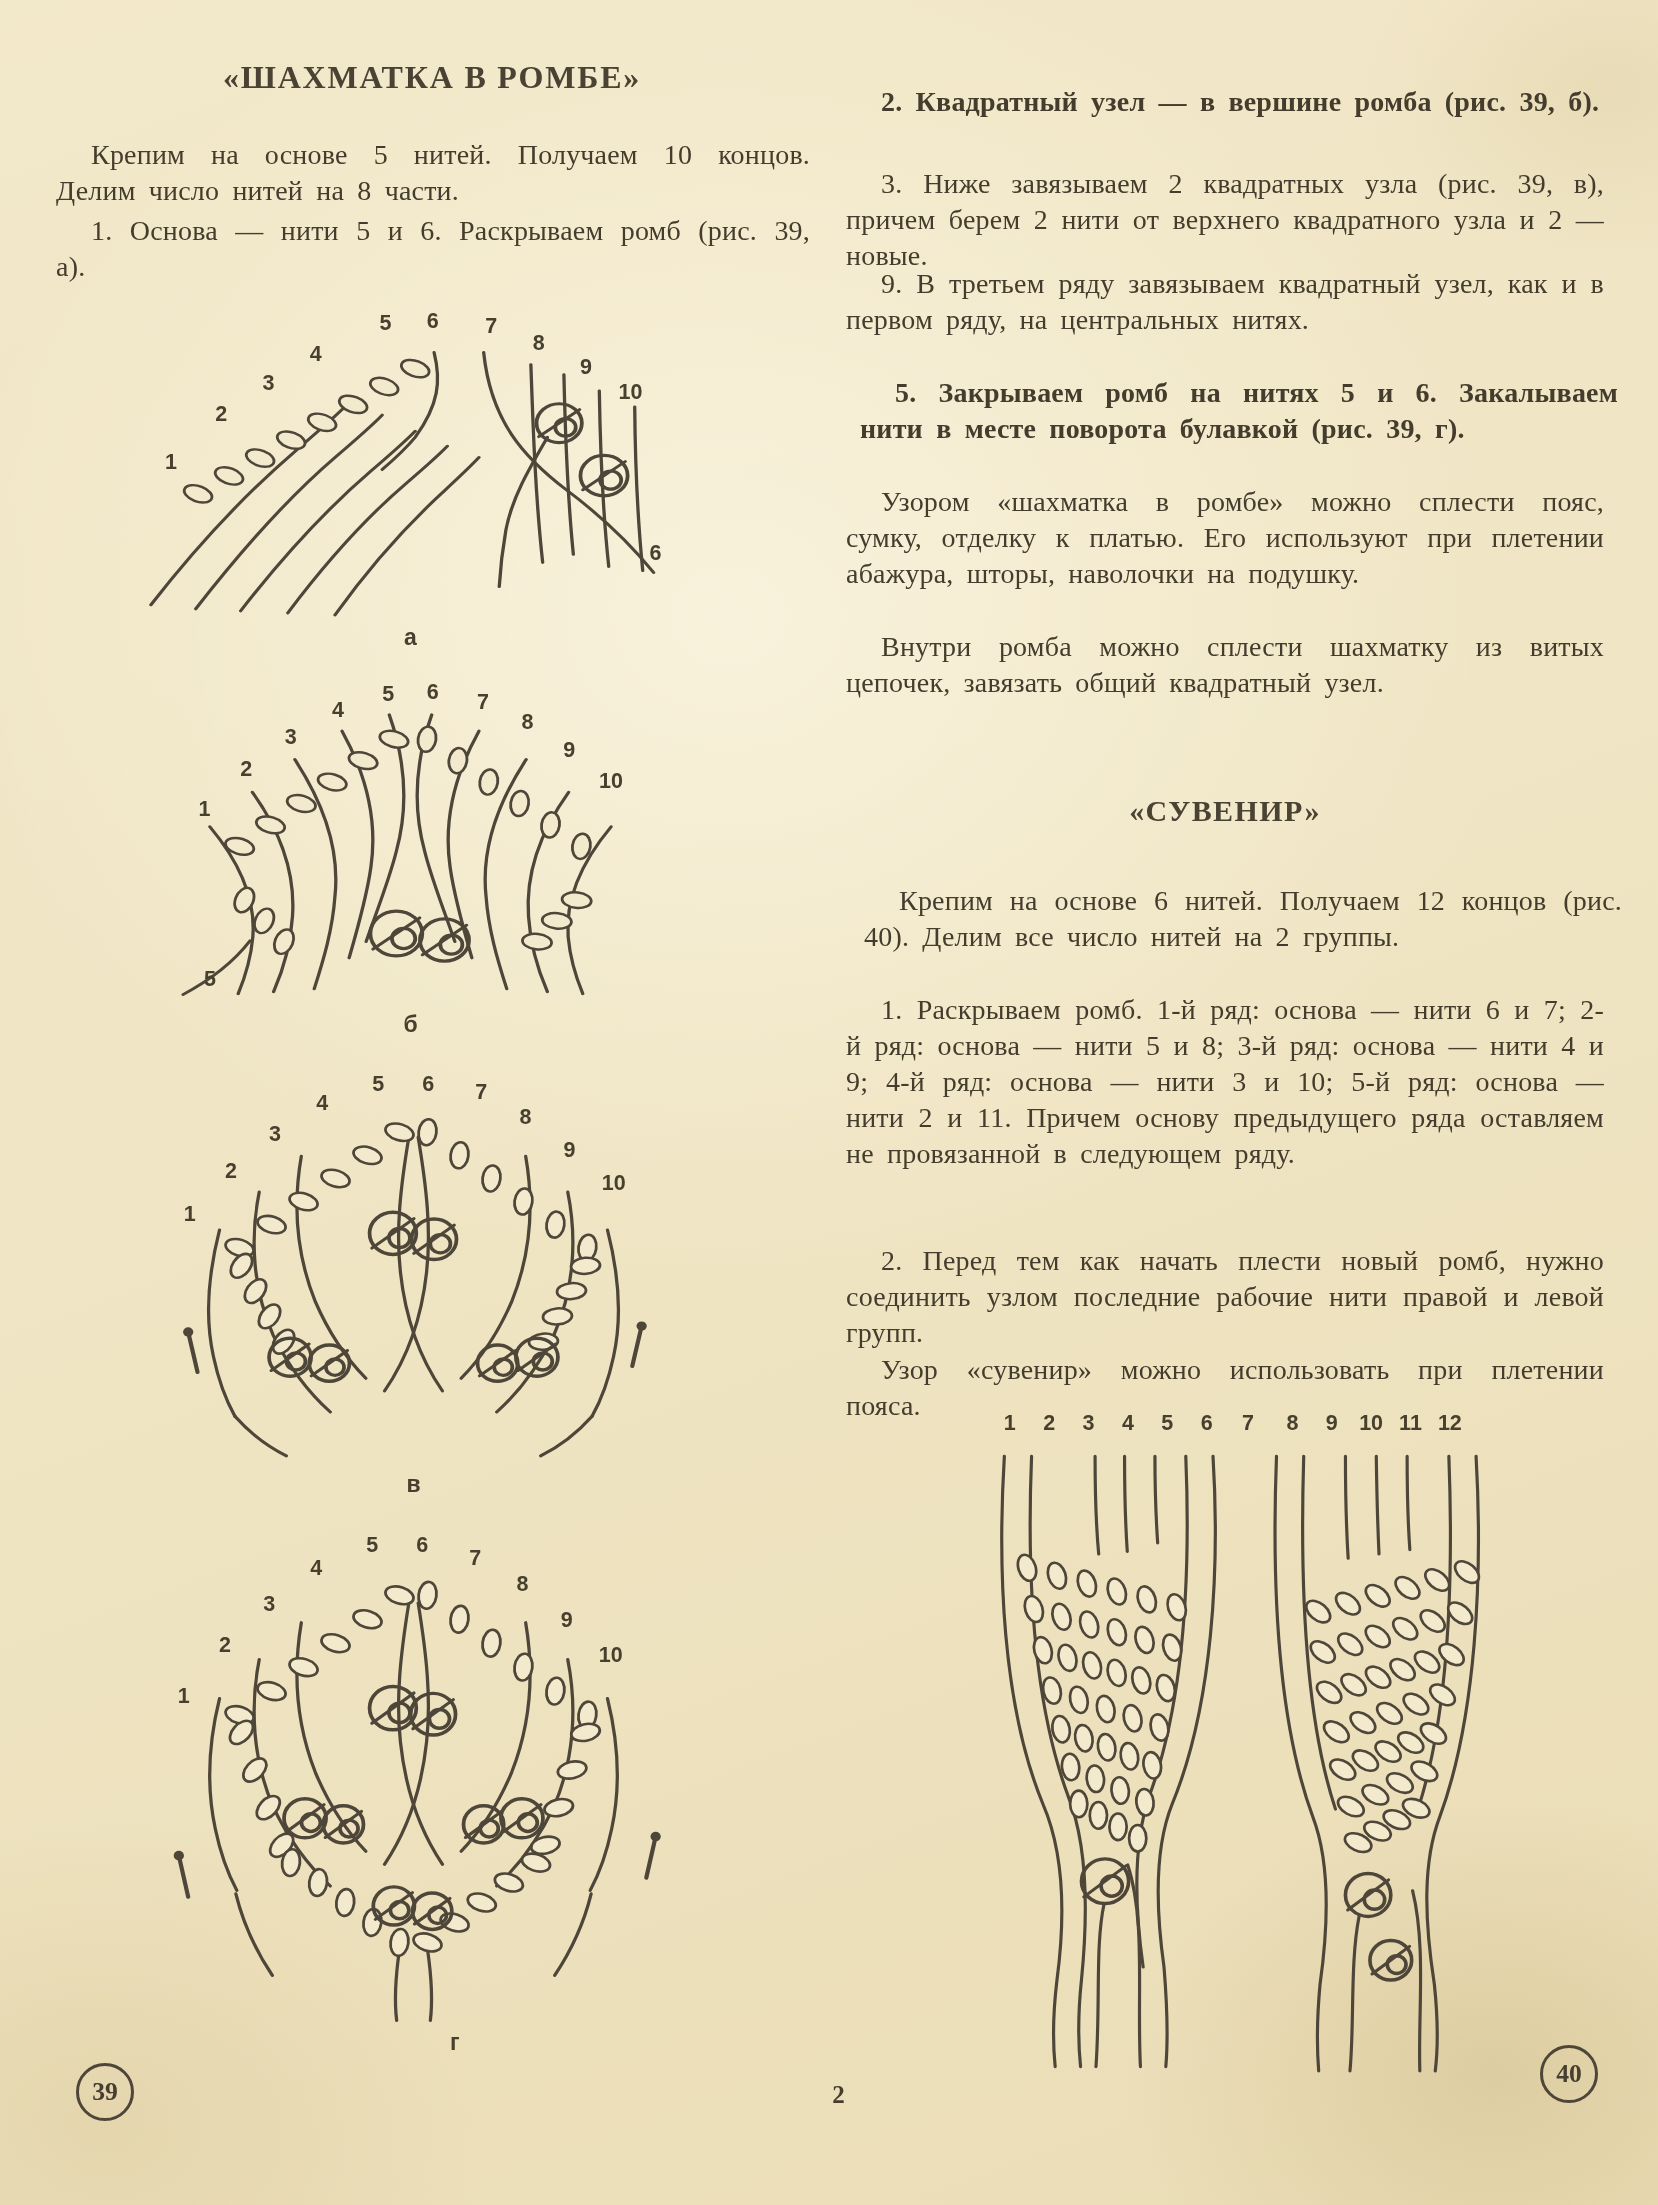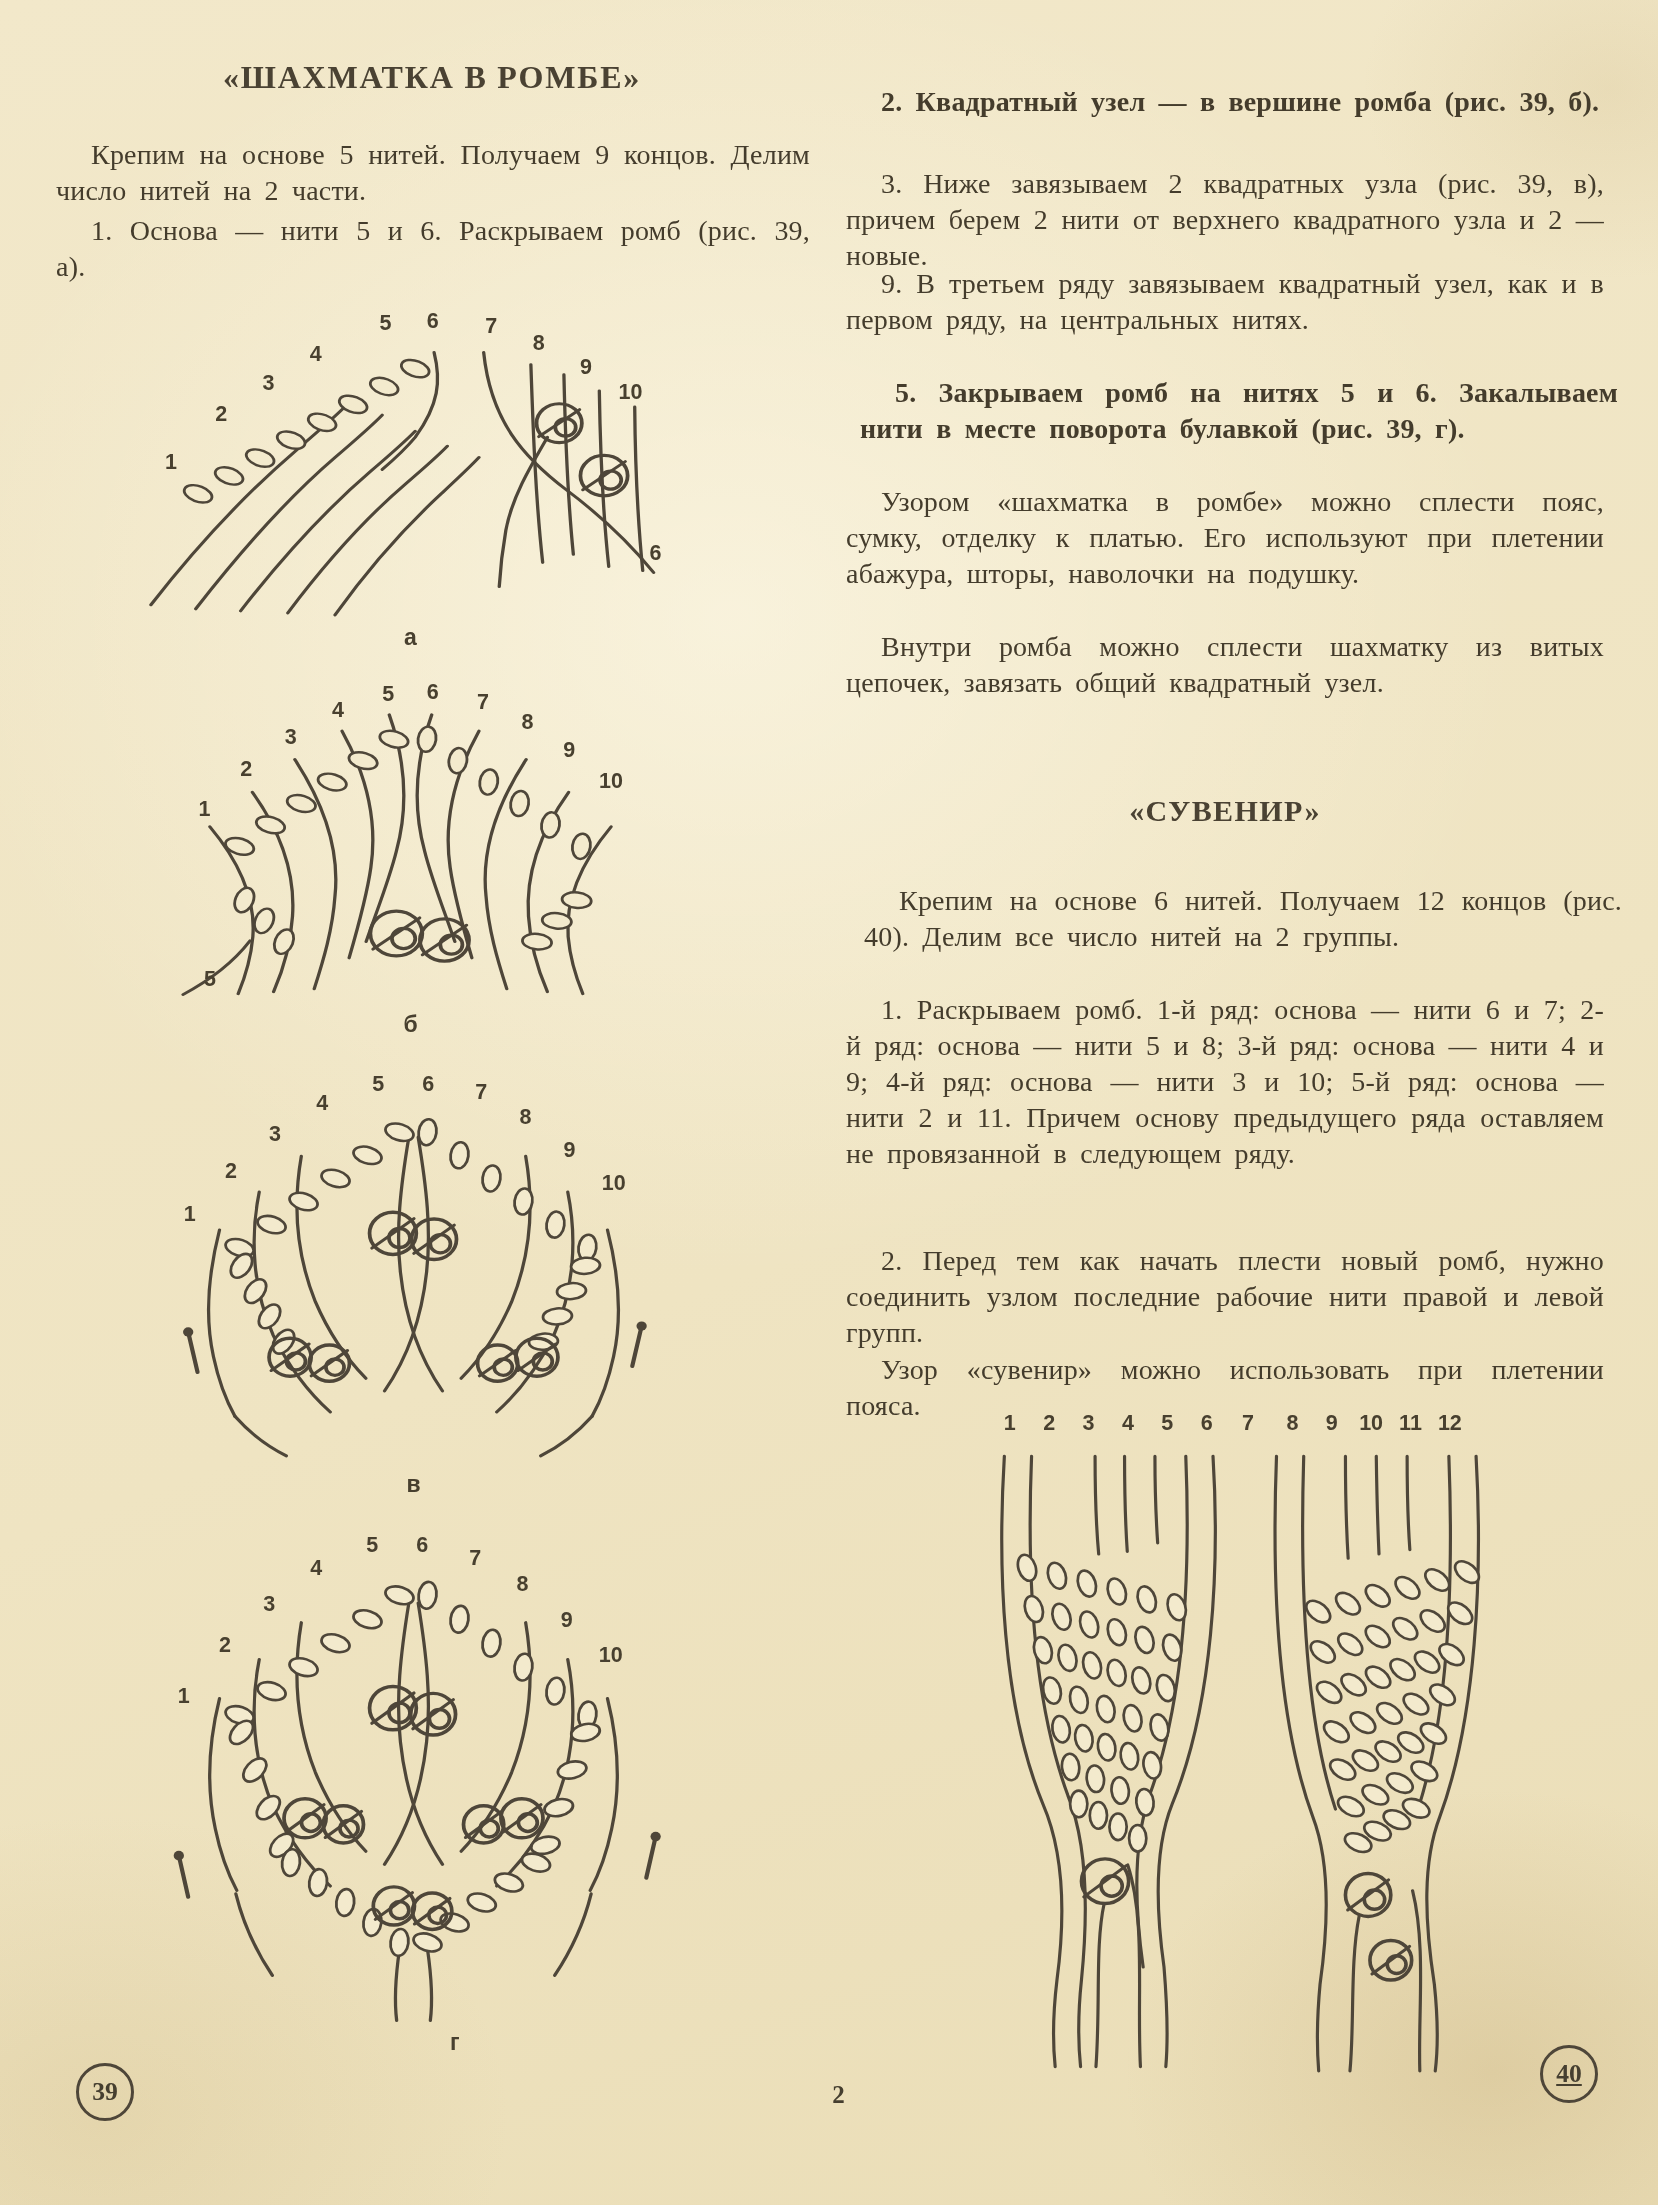--- a/index.html
+++ b/index.html
@@ -63,21 +63,21 @@
   .pinline{stroke:#4e4639;stroke-width:9;stroke-linecap:round;}
   .pinhead{fill:#4e4639;}
 </style>
 </head>
 <body>
 
 <div class="page">
 
   <div class="h1" style="left:55px;top:59px;width:754px;">«ШАХМАТКА В РОМБЕ»</div>
 
-  <p class="txt ind" style="left:56px;top:109px;width:754px;">Крепим на основе 5 нитей. Получаем 9 концов. Делим число нитей на 2 части.</p>
+  <p class="txt ind" style="left:56px;top:109px;width:754px;">Крепим на основе 5 нитей. Получаем 10 концов. Делим число нитей на 8 части.</p>
   <p class="txt ind" style="left:56px;top:185px;width:754px;">1. Основа — нити 5 и 6. Раскрываем ромб (рис. 39, а).</p>
 
   <figure class="diagram" style="left:132px;top:304px;width:557px;height:315px;">
     <svg preserveAspectRatio="none" viewBox="0 0 1180 780">
         <path d="M40,745 C150,580 260,450 350,360 C395,315 430,280 455,250" class="rope"></path>
         <path d="M135,755 C245,590 340,470 430,380 C470,340 505,305 530,275" class="rope"></path>
         <path d="M230,760 C330,610 420,500 505,415 C545,375 575,345 600,315" class="rope"></path>
         <path d="M330,765 C420,625 505,520 580,445 C615,410 645,380 668,352" class="rope"></path>
         <path d="M430,770 C510,640 590,540 655,470 C690,432 715,405 735,380" class="rope"></path>
         <path d="M640,120 C655,190 650,250 600,330 C575,365 550,390 530,410" class="rope"></path>
@@ -457,17 +457,17 @@
         <path d="M275.2,1066.4 L368.8,993.6" class="rope"></path>
         <circle cx="902" cy="1062" r="50" class="loopk"></circle>
         <circle cx="916" cy="1073" r="22.5" class="loopk"></circle>
         <path d="M857,1097 L947,1027" class="rope"></path>
         <circle cx="952" cy="1214" r="46" class="loopk"></circle>
         <circle cx="964.88" cy="1224.12" r="20.7" class="loopk"></circle>
         <path d="M910.6,1246.2 L993.4,1181.8" class="rope"></path>
       </svg>
   </figure>
 
-  <div class="badge" style="left:1540px;top:2045px;text-decoration:underline;">40</div>
+  <div class="badge" style="left:1540px;top:2045px;">40</div>
 
   <div class="pagenum">2</div>
 </div>
 
 
 </body></html>

